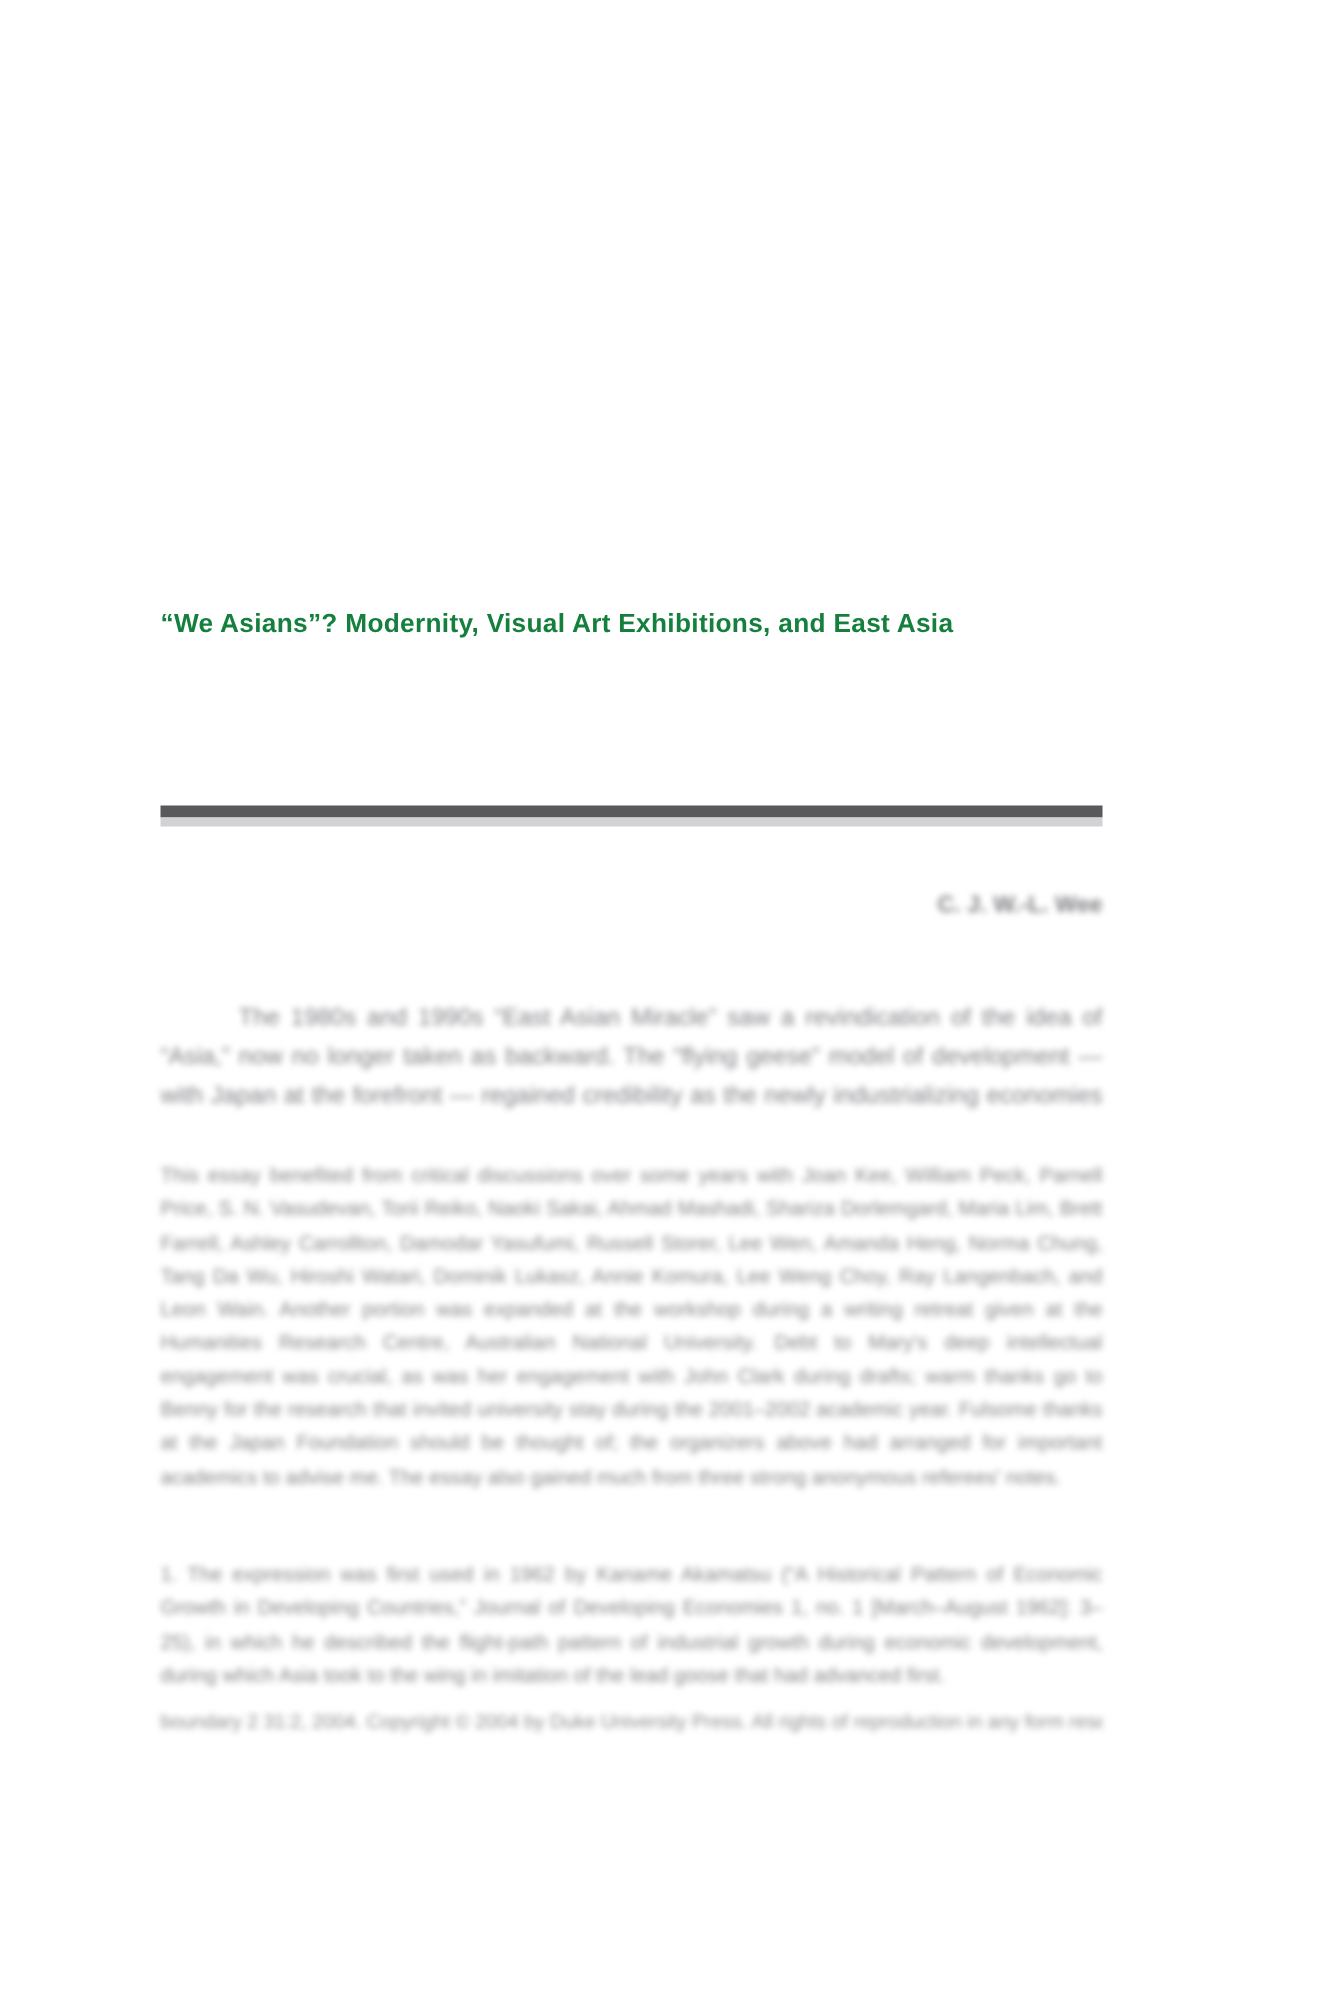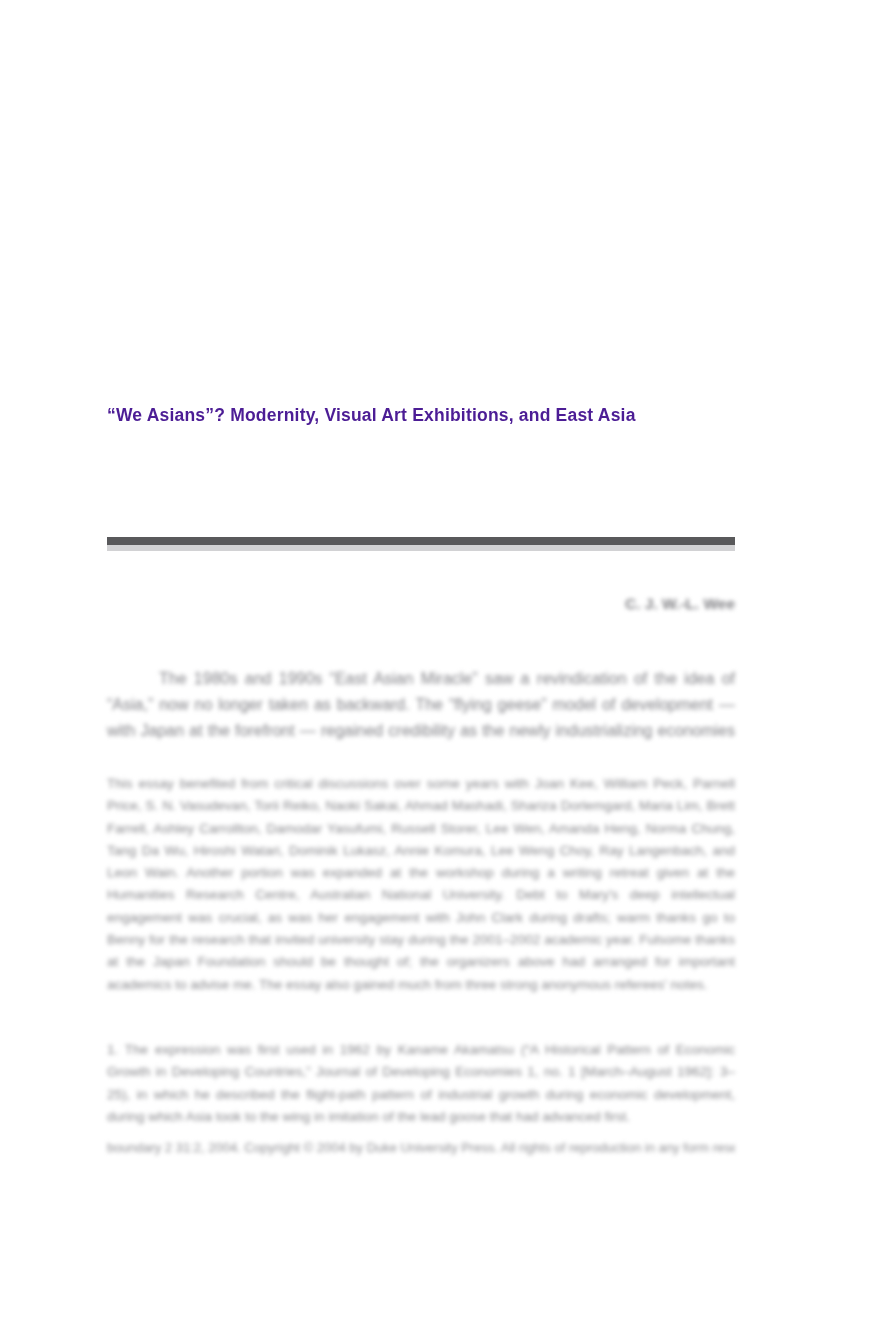--- a/index.html
+++ b/index.html
@@ -16,21 +16,21 @@
     inset: 0;
     background: #ffffff;
   }
   .col { position: absolute; left: 107px; width: 628px; }
 
   .title {
     top: 403px;
     font-size: 17.5px;
     line-height: 24px;
     font-weight: 700;
-    color: #4c1d95;
+    color: #15803d;
     letter-spacing: 0.2px;
   }
 
   .rule { top: 537px; height: 14px; font-size: 0; }
   .rule .rule-dark  { height: 8px; background: #59595b; }
   .rule .rule-light { height: 6px; background: #d2d2d4; }
 
   .author {
     top: 595px;
     text-align: right;

